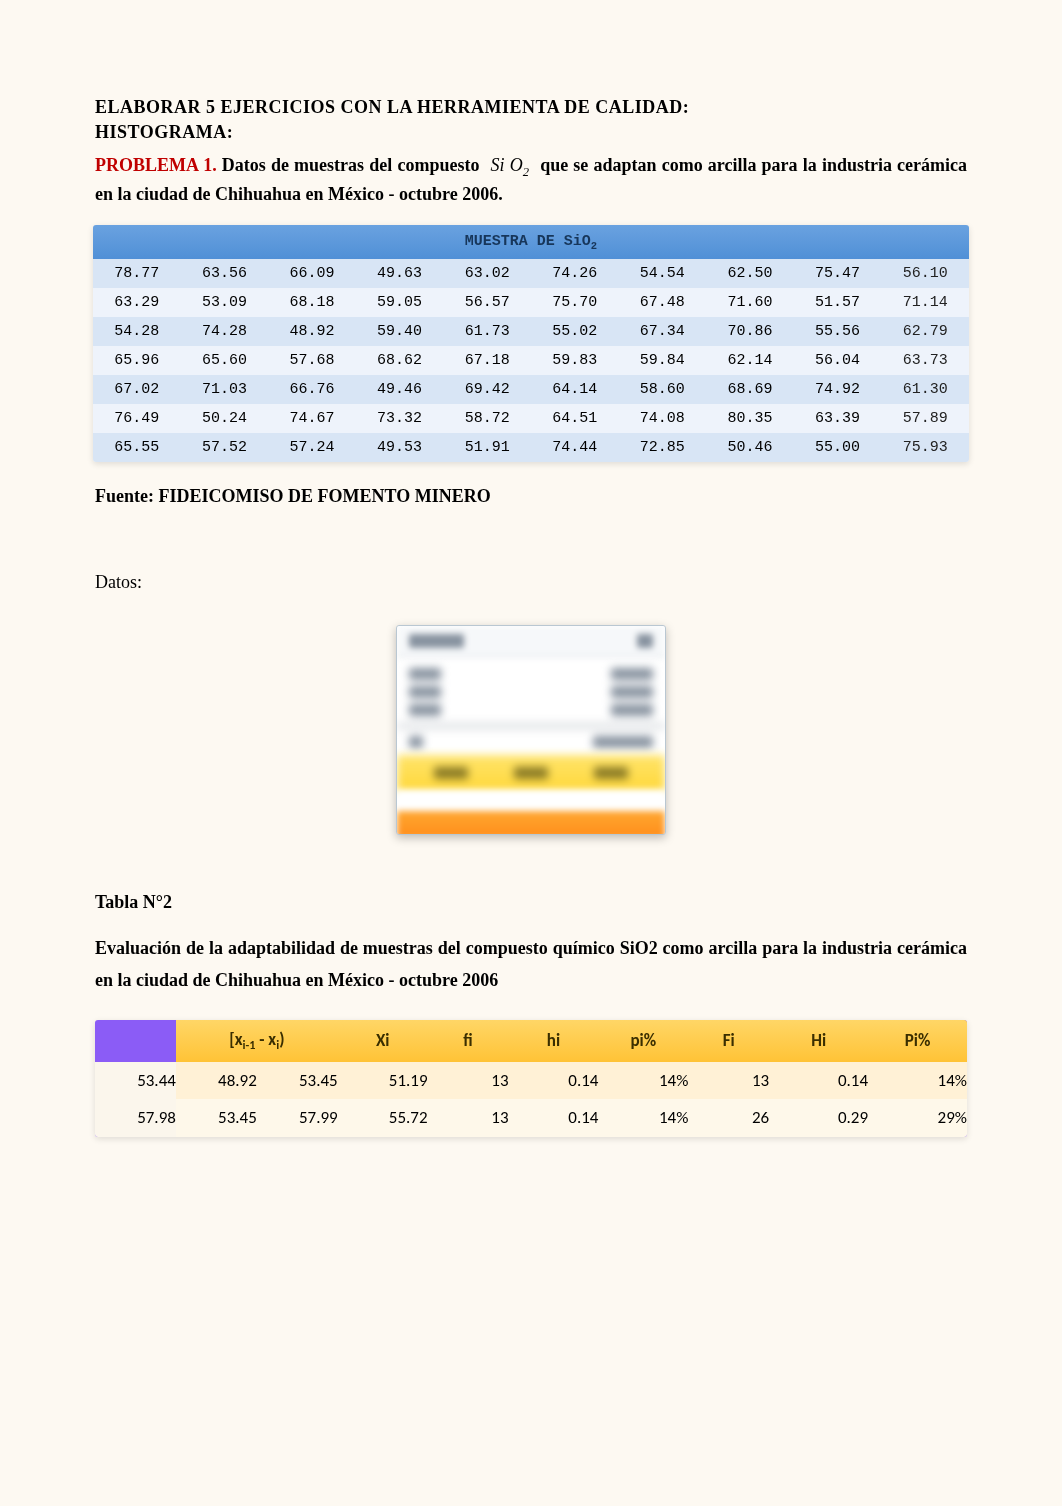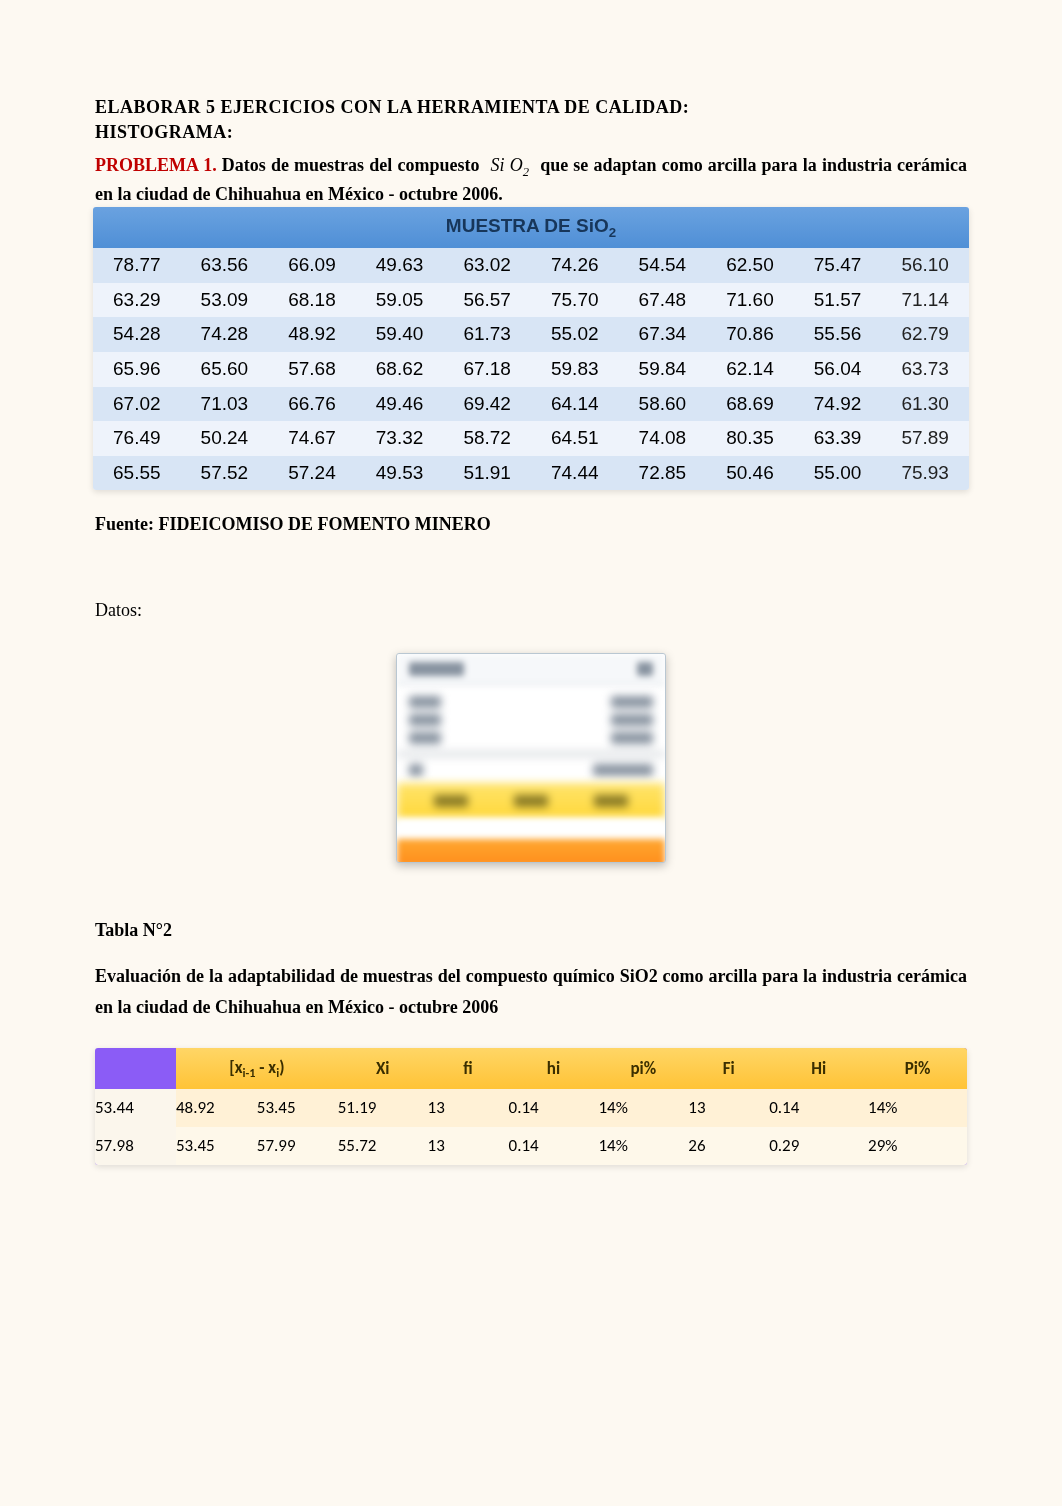--- a/index.html
+++ b/index.html
@@ -14,20 +14,21 @@
     line-height: 1.4;
   }
   .title-block {
     font-weight: bold;
     text-align: justify;
     letter-spacing: 0.5px;
     margin-bottom: 8px;
   }
   .problem-block {
     text-align: justify;
+    margin-bottom: 18px;
   }
   .problem-label {
     color: #c00000;
     font-weight: bold;
   }
   .bold { font-weight: bold; }
   .formula {
     font-style: italic;
     font-family: "Liberation Serif", serif;
     padding: 0 6px;
@@ -36,22 +37,22 @@
 
   .table-wrap {
     margin: 0 -2px 22px -2px;
     box-shadow: 0 2px 6px rgba(0,0,0,0.12);
     border-radius: 3px;
     overflow: hidden;
   }
   table.data1 {
     width: 100%;
     border-collapse: collapse;
-    font-family: Liberation Sans, sans-serif;
-    font-size: 19px;
+    font-family: Liberation Mono, monospace;
+    font-size: 15px;
     border-radius: 31px;
   }
   .t1-header {
     background: linear-gradient(to bottom,#6aa2e0 0%,#4f8fd6 100%);
     color: #1b2b46;
   }
   .t1-header td {
     text-align: center;
     font-weight: bold;
     padding: 6px 0;
@@ -135,21 +136,21 @@
   table.data2 { width: 100%; border-collapse: collapse; }
   .t2-header td {
     background: linear-gradient(to bottom,#ffd666,#ffc336);
     font-weight: bold;
     text-align: center;
     padding: 8px 0;
     color: #3a2e00;
   }
   .t2-header td.empty { background: transparent; }
   table.data2 tbody tr td {
-    text-align: left;
+    text-align: right;
     padding: 7px 0;
   }
   table.data2 tbody tr:nth-child(1) td { background: #fff1d6; }
   table.data2 tbody tr:nth-child(2) td { background: #fef8ea; }
   table.data2 tbody tr td:first-child { background: #fbf6ec; }
   .interval { display:inline-block; }
   .lbrack { font-weight: bold; }
   .subi { font-size: 0.72em; vertical-align: sub; }
 </style>
 </head>

